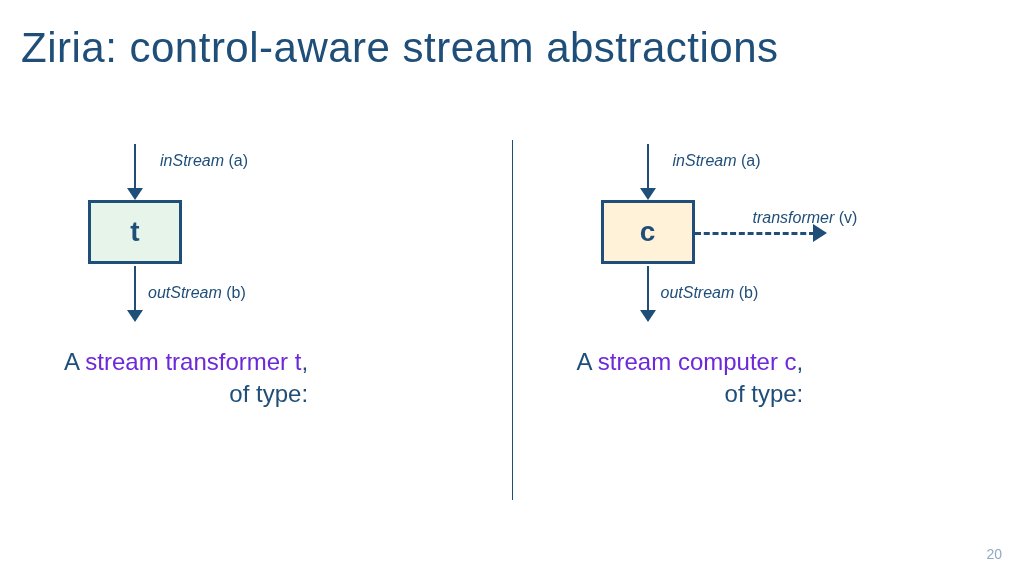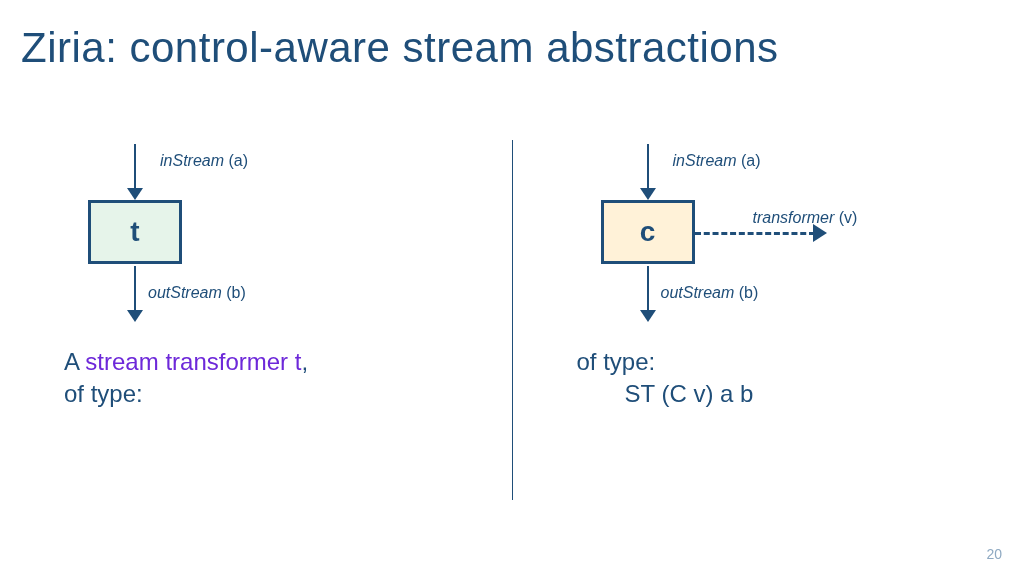--- a/index.html
+++ b/index.html
@@ -24,20 +24,21 @@
     position: absolute;
     top: 130px;
     left: 0;
     width: 1024px;
     height: 390px;
     display: flex;
   }
   .col {
     flex: 1;
     position: relative;
+    text-align: right;
   }
   .divider {
     width: 1px;
     background: #1f4e79;
     height: 360px;
     margin-top: 10px;
   }
   
   .diagram {
     position: absolute;
@@ -173,20 +174,22 @@
       <div class="lbl lbl-ctl">
         <span class="ital">transformer</span><span> (v)</span>
       </div>
       <div class="arrow-out"></div>
       <div class="arrow-head-down arrow-head-out"></div>
       <div class="lbl lbl-out">
         <span class="ital">outStream</span><span> (b)</span>
       </div>
     </div>
     <div class="desc">
+      <div>
+        <span>A </span><span class="red">stream computer c</span><span>,</span>
+      </div>
       <div>of type:</div>
-      <div class="type">ST (C v) a b</div>
     </div>
   </div>
 
 </div>
 
 <div class="pagenum">20</div>
 
 </body></html>

